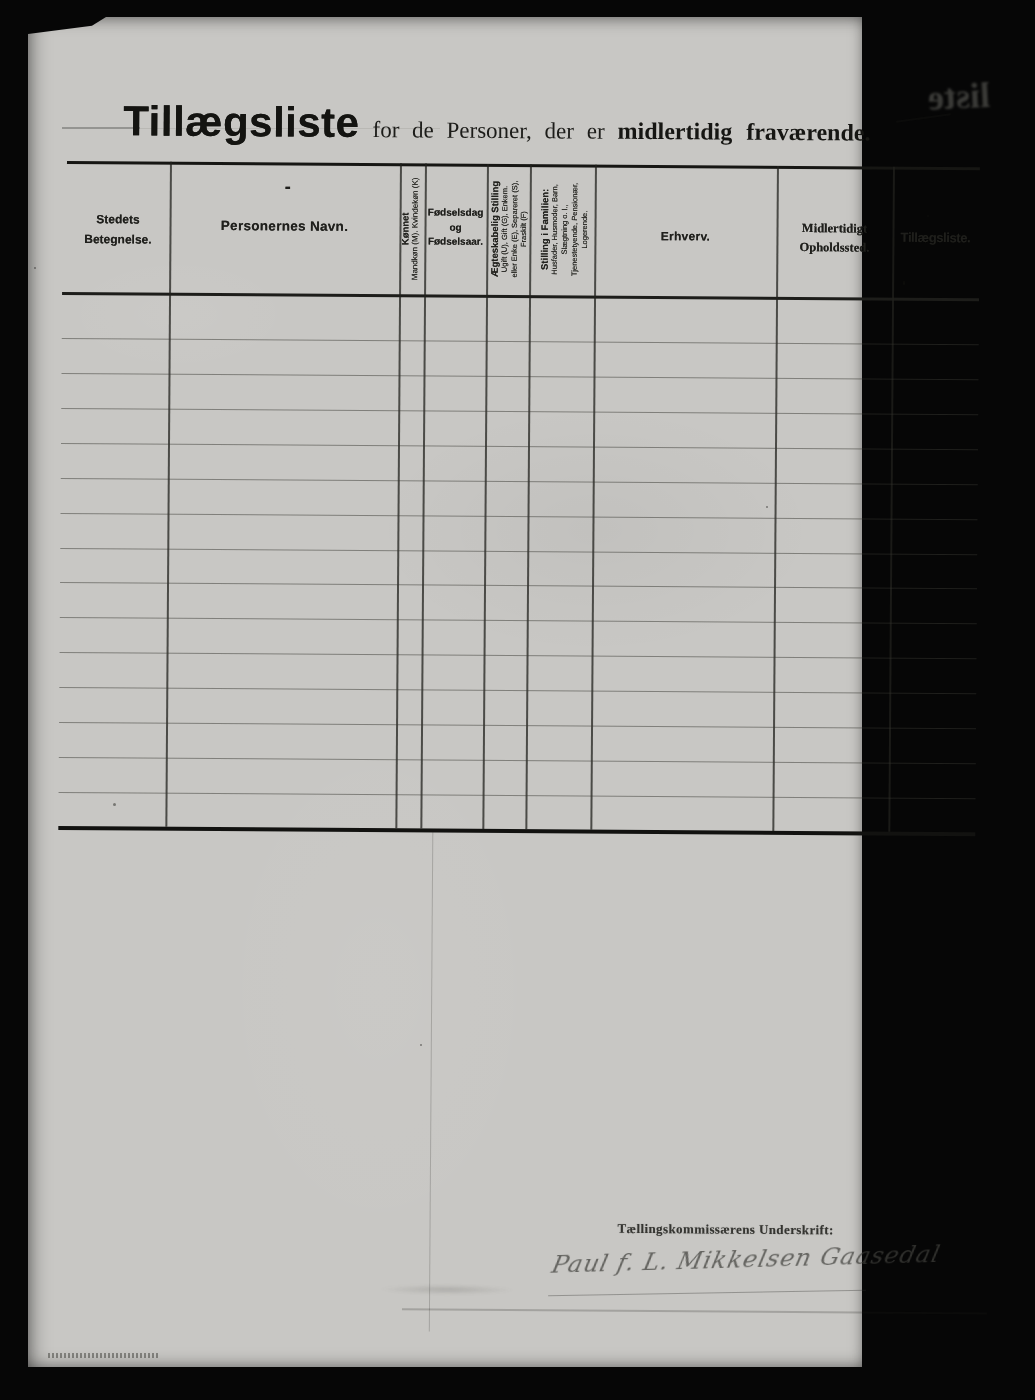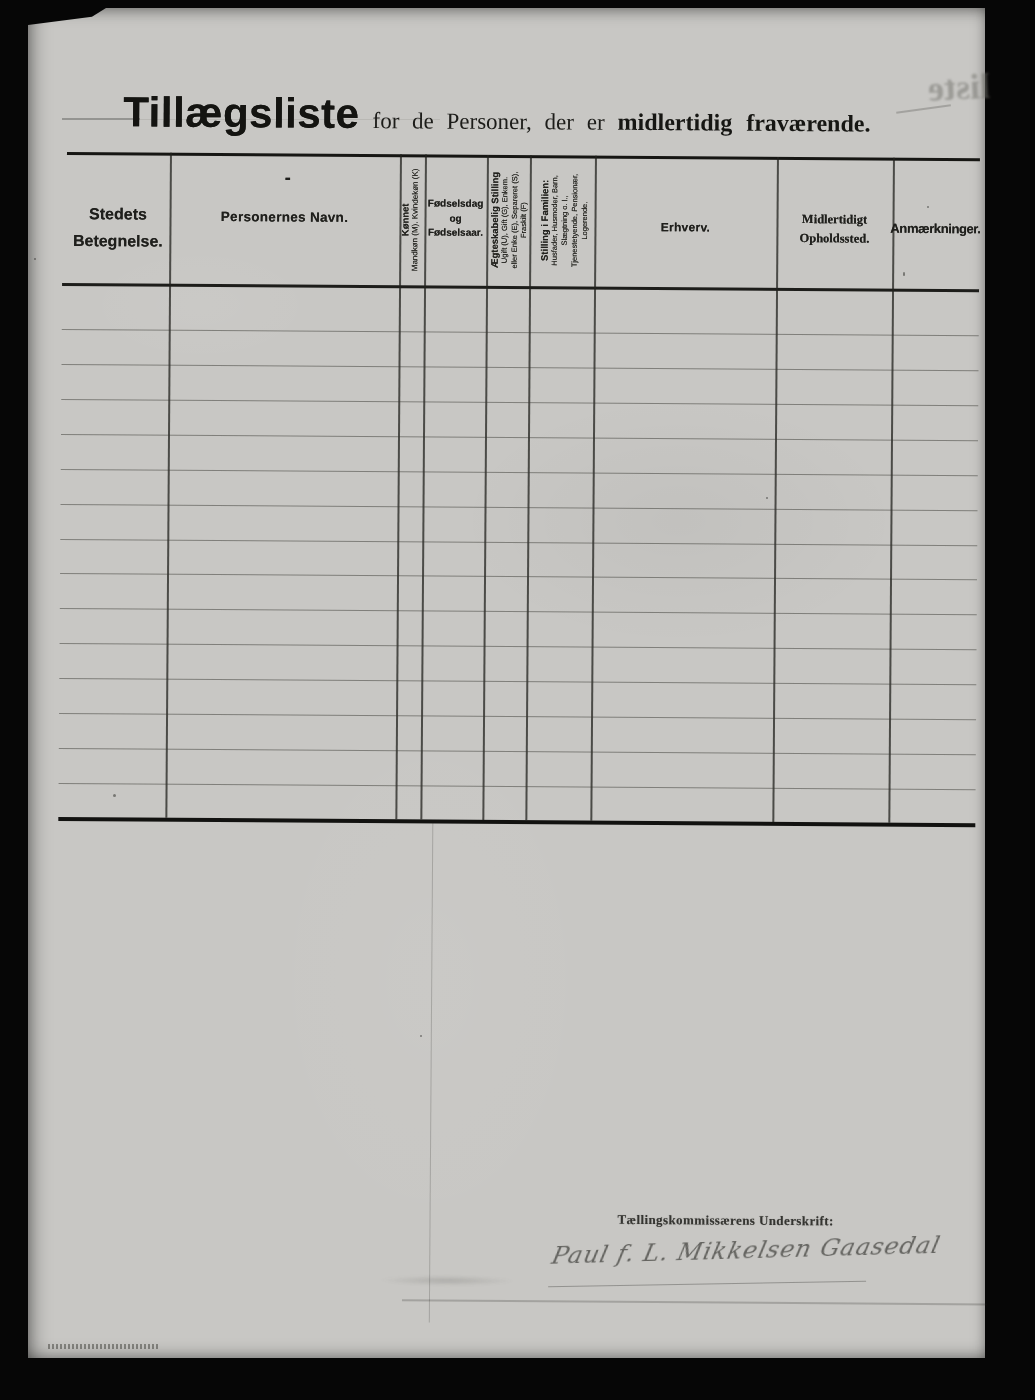--- a/index.html
+++ b/index.html
@@ -5,21 +5,21 @@
   html,body{margin:0;padding:0;}
   body{
     width:1035px;height:1400px;
     background:#060606;
     position:relative;
     overflow:hidden;
     font-family:"Liberation Sans", sans-serif;
     color:#21211e;
   }
   .paper{
-    position:absolute;left:28px;top:8px;width:957px;height:1350px;
+    position:absolute;left:28px;top:17px;width:834px;height:1350px;
     background:
       radial-gradient(320px 180px at 68% 38%, rgba(0,0,0,.03), transparent 70%),
       radial-gradient(260px 420px at 42% 72%, rgba(255,255,255,.035), transparent 70%),
       radial-gradient(180px 90px at 18% 22%, rgba(255,255,255,.04), transparent 70%),
       #c8c7c4;
     box-shadow:
       inset 14px 0 20px -12px rgba(0,0,0,.5),
       inset 0 12px 16px -10px rgba(0,0,0,.42),
       inset -10px 0 16px -12px rgba(0,0,0,.38),
       inset 0 -12px 18px -12px rgba(0,0,0,.4);
@@ -49,21 +49,21 @@
 
   .rows{position:absolute;left:35px;top:277px;width:917px;height:533px;}
   .trow{height:34.93px;box-sizing:border-box;border-bottom:1px solid rgba(56,55,50,.5);}
   .trow:first-child{height:45px;}
   .trow:last-child{border-bottom:none;}
 
   
   .hcell{position:absolute;text-align:center;font-weight:700;color:#1f1f1c;
     text-shadow:0 0 .5px rgba(25,25,20,.75);}
   .ws{white-space:pre-line;}
-  .h-place{left:39px;top:192px;width:103px;font-size:16px;line-height:1.7;}
+  .h-place{left:39px;top:192px;width:103px;font-size:12px;line-height:1.7;}
   .h-dash{left:200px;top:158px;width:120px;font-size:18px;font-weight:700;}
   .h-name{left:142px;top:200px;width:230px;font-size:13.5px;letter-spacing:.3px;}
   .h-birth{left:399px;top:186px;width:58px;font-size:10px;line-height:1.45;}
   .h-occupation{left:567px;top:208px;width:182px;font-size:12px;letter-spacing:.3px;}
   .h-residence{left:749px;top:197px;width:116px;font-size:12.5px;line-height:1.5;font-family:"Liberation Serif",serif;}
   .h-remarks{left:861px;top:207px;width:94px;font-size:13px;letter-spacing:-.4px;}
 
   .vcol{position:absolute;transform:rotate(-90deg);text-align:center;color:#22221e;
     text-shadow:0 0 .4px rgba(25,25,20,.7);}
   .vc-title{font-weight:700;}
@@ -164,21 +164,21 @@
       <div class="vc-title">Stilling i Familien:</div>
       <div class="vc-sub ws">Husfader, Husmoder, Barn,
 Slægtning o. l.,
 Tjenestetyende, Pensionær,
 Logerende.</div>
     </div>
 
     <div class="hcell h-occupation">Erhverv.</div>
     <div class="hcell ws h-residence">Midlertidigt
 Opholdssted.</div>
-    <div class="hcell h-remarks">Anmærkninger.</div>
+    <div class="hcell h-remarks">Tillægsliste.</div>
 
     <div class="rows">
         <div class="trow"></div>
         <div class="trow"></div>
         <div class="trow"></div>
         <div class="trow"></div>
         <div class="trow"></div>
         <div class="trow"></div>
         <div class="trow"></div>
         <div class="trow"></div>

